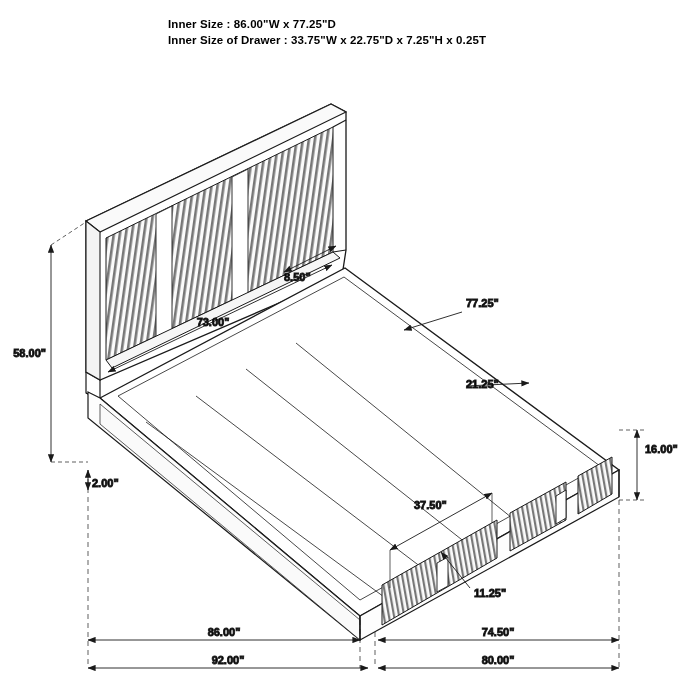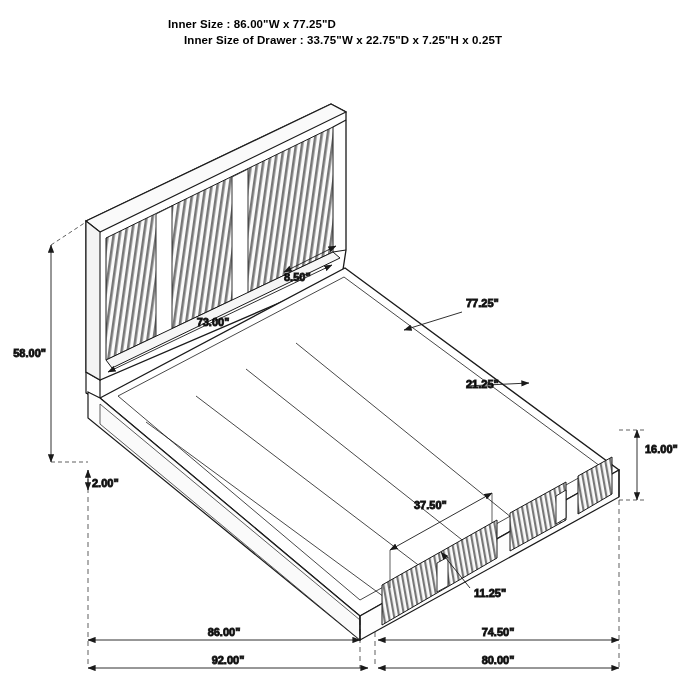--- a/index.html
+++ b/index.html
@@ -22,21 +22,21 @@
   }
   .note {
     position: absolute;
     font-size: 11.5px;
     font-weight: bold;
     letter-spacing: 0.1px;
     white-space: nowrap;
     color: #000;
   }
   #note1 { left: 168px; top: 18px; }
-  #note2 { left: 168px; top: 34px; margin-left: 16px; }
+  #note2 { left: 168px; top: 34px; }
 
   svg.diagram {
     position: absolute;
     left: 0;
     top: 0;
     width: 700px;
     height: 700px;
   }
   .dimlabel {
     font-family: "Liberation Sans", sans-serif;

